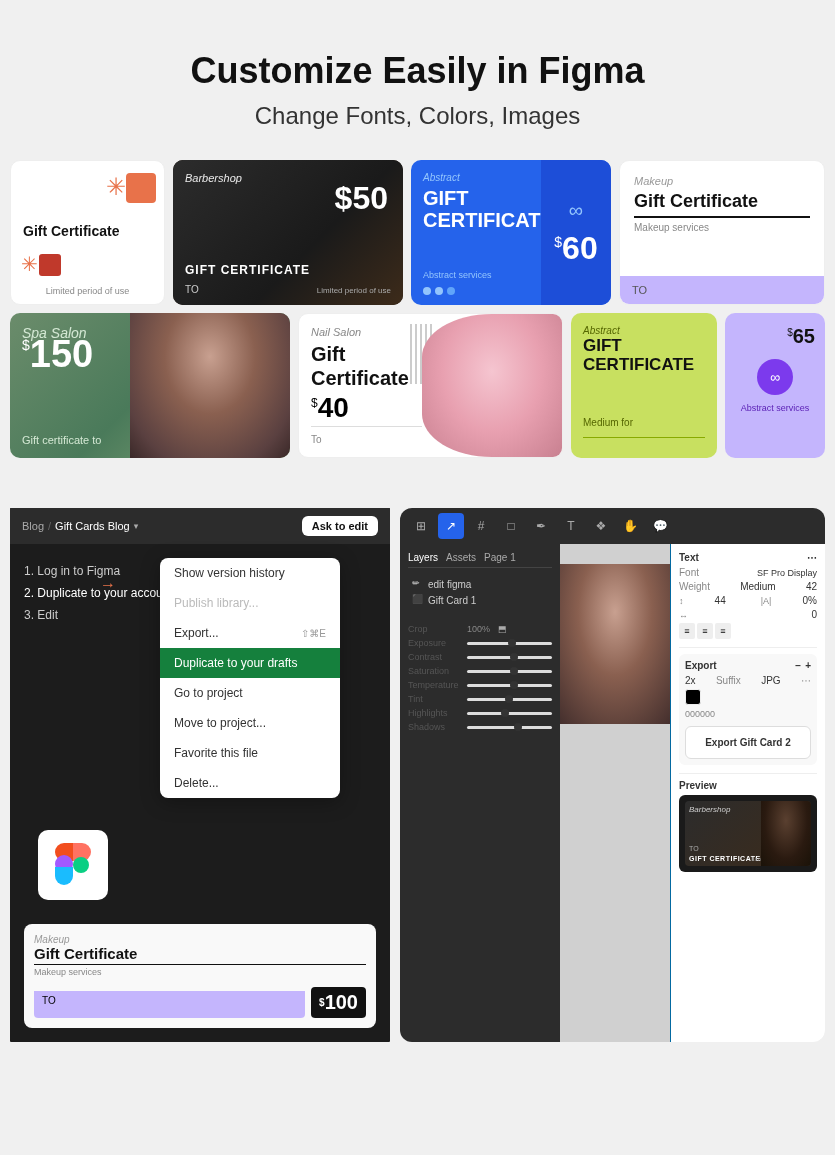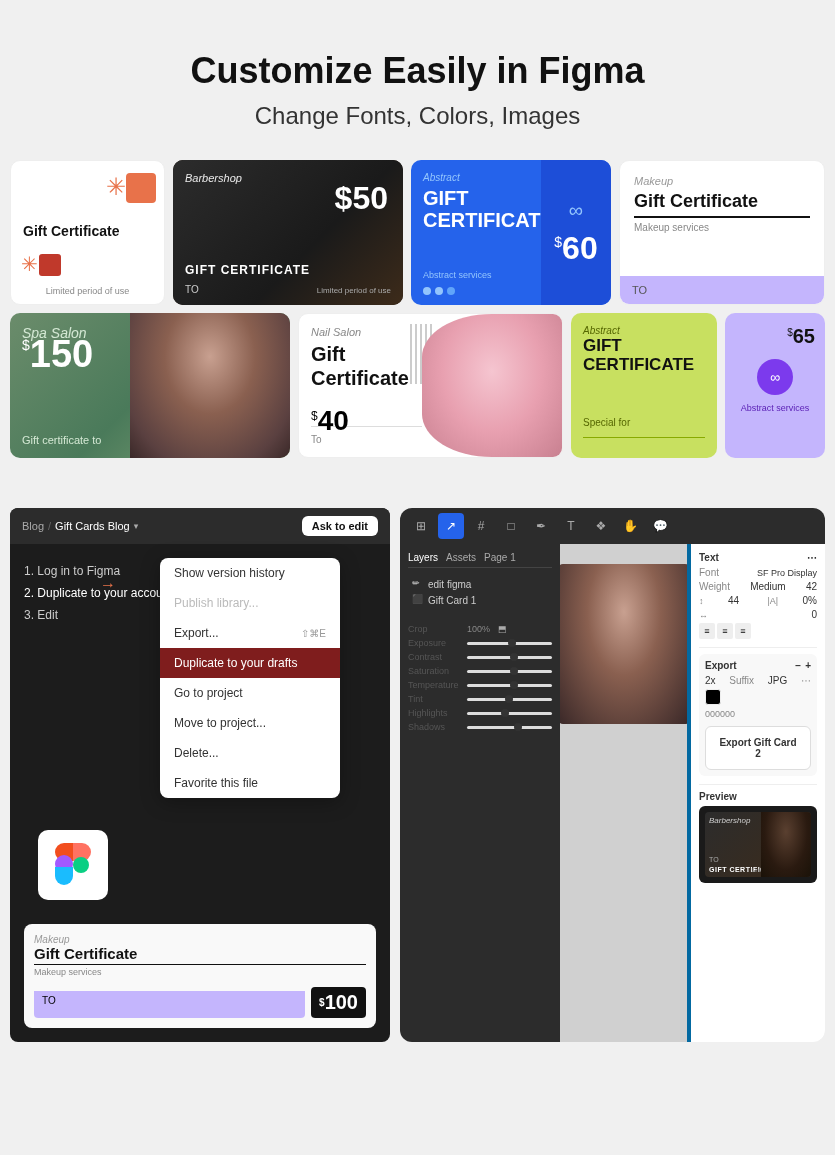--- a/index.html
+++ b/index.html
@@ -446,21 +446,21 @@
       padding: 20px 10px;
       display: flex;
       gap: 10px;
       position: relative;
     }
 
     
     .figma-left {
       width: 380px;
       background: #1c1c1c;
-      border-radius: 8px;
+      border-radius: 1px;
       overflow: hidden;
       position: relative;
     }
     .figma-toolbar {
       background: #2c2c2c;
       padding: 8px 12px;
       display: flex;
       align-items: center;
       gap: 8px;
       font-size: 11px;
@@ -495,21 +495,21 @@
     }
     .dropdown-item {
       padding: 8px 14px;
       font-size: 12px;
       color: #333;
       display: flex;
       align-items: center;
       justify-content: space-between;
     }
     .dropdown-item.active {
-      background: #7f1d1d;
+      background: #15803d;
       color: #fff;
     }
     .dropdown-item.disabled { color: #bbb; }
     .dropdown-shortcut { font-size: 10px; color: #999; }
 
     
     .steps-panel {
       padding: 14px 14px 14px 14px;
       position: relative;
     }
@@ -667,23 +667,23 @@
     .adjust-thumb {
       width: 8px; height: 8px;
       border-radius: 50%;
       background: #333;
       position: absolute;
       top: -2.5px;
     }
 
     
     .figma-props-panel {
-      width: 138px;
+      width: 155px;
       background: #fff;
-      border-left: 4px solid #0369a1;
+      border-left: 1px solid #0369a1;
       padding: 8px;
       font-size: 10px;
       overflow-y: auto;
     }
     .props-section { margin-bottom: 8px; }
     .props-section-header {
       display: flex;
       justify-content: space-between;
       align-items: center;
       font-size: 10px;
@@ -879,40 +879,40 @@
     </div>
 
     <div class="card card-6">
       <div class="nail-label">Nail Salon</div>
       <div class="cert-title">
         <span>Gift</span><br>
         <span>Certificate</span>
       </div>
       <div class="divider"></div>
       <div class="to-text">To</div>
-      <div class="price-40" style="position:absolute;bottom:20px;left:12px;">
+      <div class="price-40" style="position:absolute;bottom:33px;left:12px;">
         <span class="dollar">$</span><span class="num">40</span>
       </div>
       <div class="lines-deco">
         <div class="line-v"></div>
         <div class="line-v"></div>
         <div class="line-v"></div>
         <div class="line-v"></div>
         <div class="line-v"></div>
       </div>
       <div class="hand-img"></div>
     </div>
 
     <div class="card card-7">
       <div class="abstract-label">Abstract</div>
       <div class="gift-title">
         <span>GIFT</span><br>
         <span>CERTIFICATE</span>
       </div>
-      <div class="special-for">Special for</div>
+      <div class="special-for">Medium for</div>
       <div class="divider-h"></div>
     </div>
 
     <div class="card card-8">
       <div class="price-65">
         <span class="dollar">$</span><span class="num">65</span>
       </div>
       <div class="infinity-circle">∞</div>
       <div class="abstract-services">Abstract services</div>
     </div>
@@ -955,24 +955,24 @@
       <div class="dropdown-item active">
         <span>Duplicate to your drafts</span>
       </div>
       <div class="dropdown-item">
         <span>Go to project</span>
       </div>
       <div class="dropdown-item">
         <span>Move to project...</span>
       </div>
       <div class="dropdown-item">
+        <span>Favorite this file</span>
+      </div>
+      <div class="dropdown-item">
         <span>Delete...</span>
-      </div>
-      <div class="dropdown-item">
-        <span>Favorite this file</span>
       </div>
     </div>
 
     <div class="figma-logo-box" style="margin-top:200px;position:relative;margin-left:14px;">
       <div style="display:flex;flex-wrap:wrap;width:36px;height:44px;position:relative;">
         <div style="position:absolute;top:0;left:0;width:18px;height:18px;border-radius:50% 0 0 50%;background:#f24e1e;"></div>
         <div style="position:absolute;top:0;left:18px;width:18px;height:18px;border-radius:0 50% 50% 0;background:#ff7262;"></div>
         <div style="position:absolute;top:12px;left:0;width:18px;height:18px;border-radius:50%;background:#a259ff;"></div>
         <div style="position:absolute;top:24px;left:0;width:18px;height:18px;border-radius:0 0 50% 50%;background:#1abcfe;"></div>
         <div style="position:absolute;top:14px;left:18px;width:16px;height:16px;border-radius:50%;background:#0acf83;"></div>

